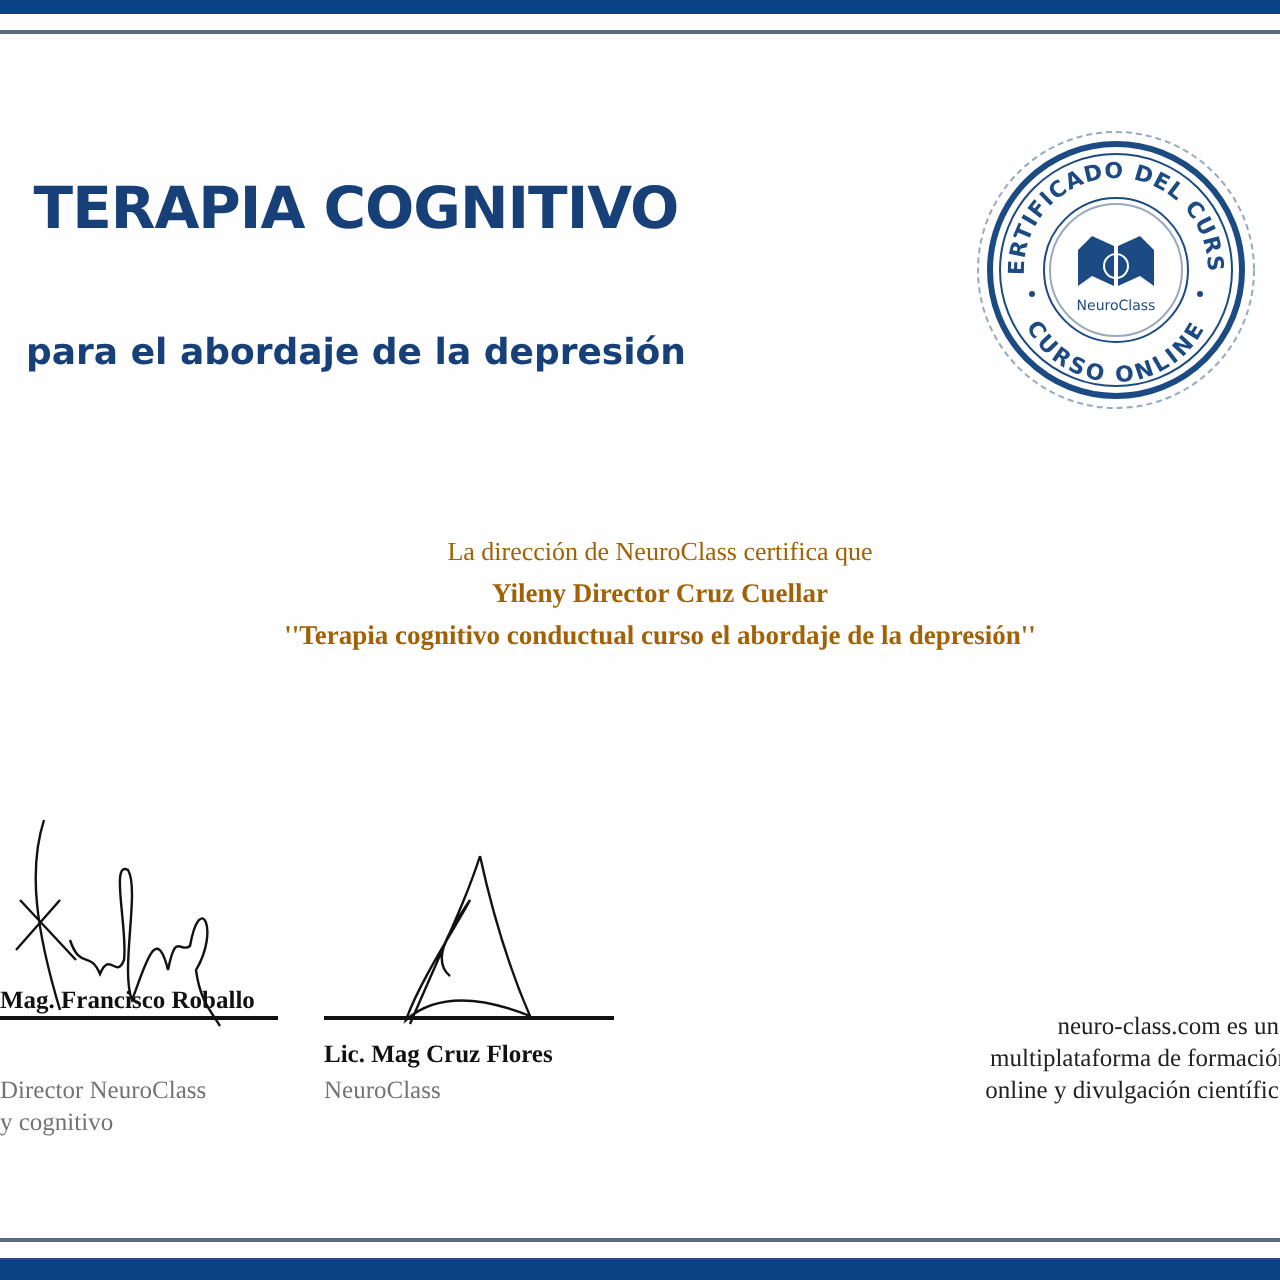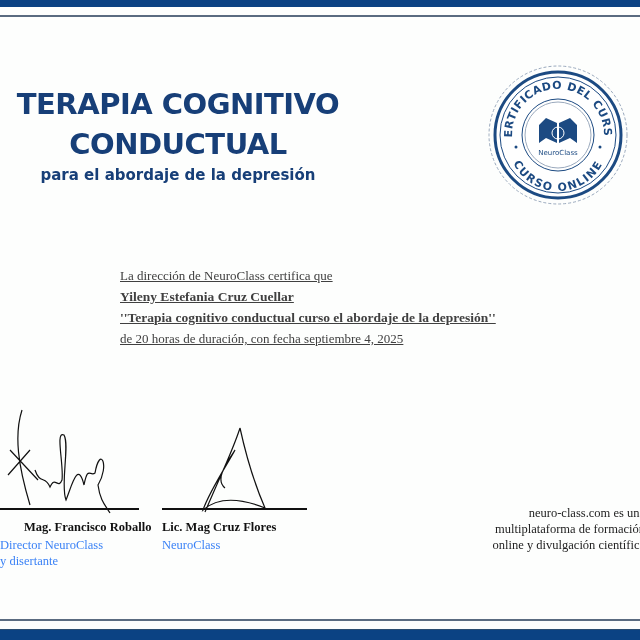--- a/index.html
+++ b/index.html
@@ -2,39 +2,38 @@
 <html><head>
 <meta charset="utf-8">
 <style>
   html, body { margin:0; padding:0; }
   body { width:640px; height:640px; position:relative; overflow:hidden; background:#fdfefd; font-family:"Liberation Serif", serif; }
   .top-bar { position:absolute; left:0; top:0; width:640px; height:7px; background:#0b4283; }
   .top-rule { position:absolute; left:0; top:15px; width:640px; height:2px; background:#5a6b80; }
   .bottom-rule { position:absolute; left:0; top:619px; width:640px; height:2px; background:#5a6b80; }
   .bottom-bar { position:absolute; left:0; top:629px; width:640px; height:11px; background:#0b4283; border-top:1px solid #2a4c70; }
   .title { position:absolute; left:8px; top:84px; width:340px; text-align:center; color:#173f78; font-family:"DejaVu Sans", sans-serif; font-weight:bold; line-height:40px; font-size:29px; letter-spacing:-0.5px; }
-  .subtitle { position:absolute; left:8px; top:166px; width:340px; text-align:center; color:#173f78; font-family:"DejaVu Sans", sans-serif; font-weight:bold; font-size:15px; }
+  .subtitle { position:absolute; left:8px; top:166px; width:340px; text-align:center; color:#173f78; font-family:"DejaVu Sans", sans-serif; font-weight:bold; font-size:18px; }
   .seal { position:absolute; left:486px; top:63px; width:144px; height:144px; }
-  .body-text { position:absolute; left:120px; top:265px; width:420px; color:#404040; font-size:13px; line-height:21px;text-decoration:underline; }
+  .body-text { position:absolute; left:120px; top:265px; width:420px; text-align:center; color:#a16207; font-size:13px; line-height:21px; }
   .body-text .bold { font-weight:bold; font-size:13.5px; }
   .sig { position:absolute; }
   .sig-line { position:absolute; height:2px; background:#111; }
   .sig-name { position:absolute; font-weight:bold; font-size:12.5px; color:#111; white-space:nowrap; }
-  .sig-role { position:absolute; font-size:12.5px; color:#3b82f6; white-space:nowrap; line-height:16px; }
+  .sig-role { position:absolute; font-size:12.5px; color:#737373; white-space:nowrap; line-height:16px; }
   .footer-note { position:absolute; left:470px; top:505px; width:175px; text-align:right; font-size:12.5px; line-height:16px; color:#222; white-space:nowrap; overflow:hidden; }
 </style>
 </head>
 <body>
 
 <div class="top-bar"></div>
 <div class="top-rule"></div>
 
 <div class="title">
   <div>TERAPIA COGNITIVO</div>
-  <div>CONDUCTUAL</div>
 </div>
 <div class="subtitle">para el abordaje de la depresión</div>
 
 <div class="seal">
   <svg width="144" height="144" viewBox="0 0 144 144">
     <defs>
       <path id="topArc" d="M 26 72 A 46 46 0 0 1 118 72"></path>
       <path id="botArc" d="M 22 78 A 50 50 0 0 0 122 78"></path>
     </defs>
     <g fill="none" stroke="#9aa9bd" stroke-width="1">
@@ -57,33 +56,32 @@
       <path d="M53 62 L60 55 L71 60 L71 80 L60 75 L53 80 Z"></path>
       <path d="M91 62 L84 55 L73 60 L73 80 L84 75 L91 80 Z"></path>
     </g>
     <circle cx="72" cy="70" r="6" fill="none" stroke="#fff" stroke-width="1"></circle>
     <text x="72" y="92" text-anchor="middle" font-family="DejaVu Sans, sans-serif" font-size="7" fill="#1c4a82">NeuroClass</text>
   </svg>
 </div>
 
 <div class="body-text">
   <div>La dirección de NeuroClass certifica que</div>
-  <div class="bold">Yileny Estefania Cruz Cuellar</div>
+  <div class="bold">Yileny Director Cruz Cuellar</div>
   <div class="bold">''Terapia cognitivo conductual curso el abordaje de la depresión''</div>
-  <div>de 20 horas de duración, con fecha septiembre 4, 2025</div>
 </div>
 
 <svg class="sig" style="left:0;top:405px;" width="140" height="115" viewBox="0 0 140 115">
   <path d="M22 5 C14 30 18 60 30 100 M10 45 L38 75 M8 70 L30 45 M35 65 C40 80 45 70 50 82 C55 70 58 85 62 75 C64 60 55 25 64 30 C70 40 60 80 66 95 C72 80 78 55 84 80 C88 60 90 72 95 68 C100 40 110 60 98 80 C100 95 105 100 110 108" fill="none" stroke="#111" stroke-width="1.2"></path>
 </svg>
 <div class="sig-line" style="left:0;top:508px;width:139px;"></div>
-<div class="sig-name" style="left:0;top:520px;padding-left:24px;">Mag. Francisco Roballo</div>
+<div class="sig-name" style="left:0;top:493px;">Mag. Francisco Roballo</div>
 <div class="sig-role" style="left:0;top:537px;">
   <div>Director NeuroClass</div>
-  <div>y disertante</div>
+  <div>y cognitivo</div>
 </div>
 
 <svg class="sig" style="left:195px;top:420px;" width="80" height="100" viewBox="0 0 80 100">
   <path d="M45 8 C38 30 28 50 10 92 M45 8 C52 40 60 65 70 88 C50 80 25 75 8 90 C15 70 35 40 40 30 C30 45 20 60 30 68" fill="none" stroke="#111" stroke-width="1.2"></path>
 </svg>
 <div class="sig-line" style="left:162px;top:508px;width:145px;"></div>
 <div class="sig-name" style="left:162px;top:520px;">Lic. Mag Cruz Flores</div>
 <div class="sig-role" style="left:162px;top:537px;">NeuroClass</div>
 
 <div class="footer-note">

